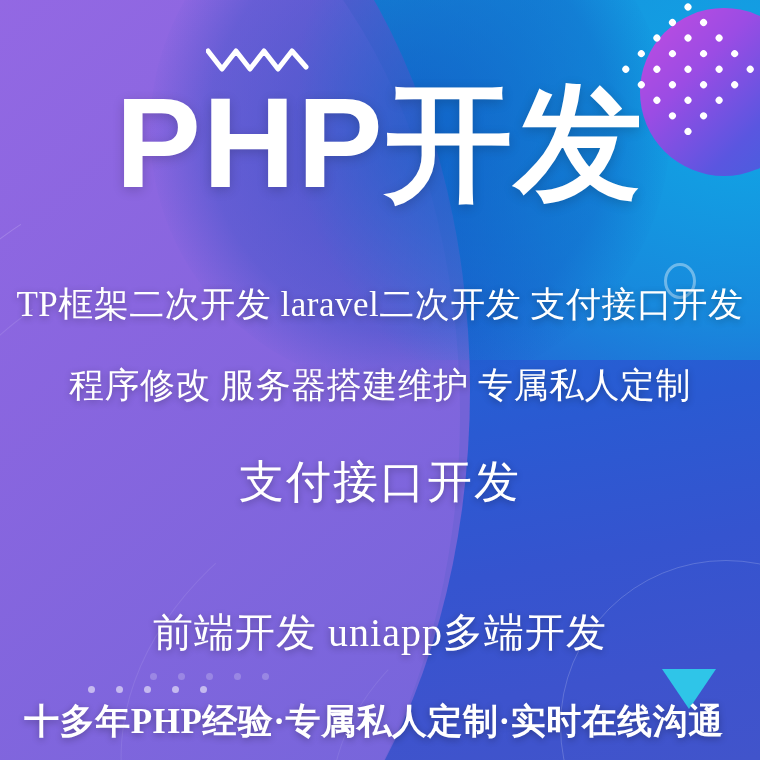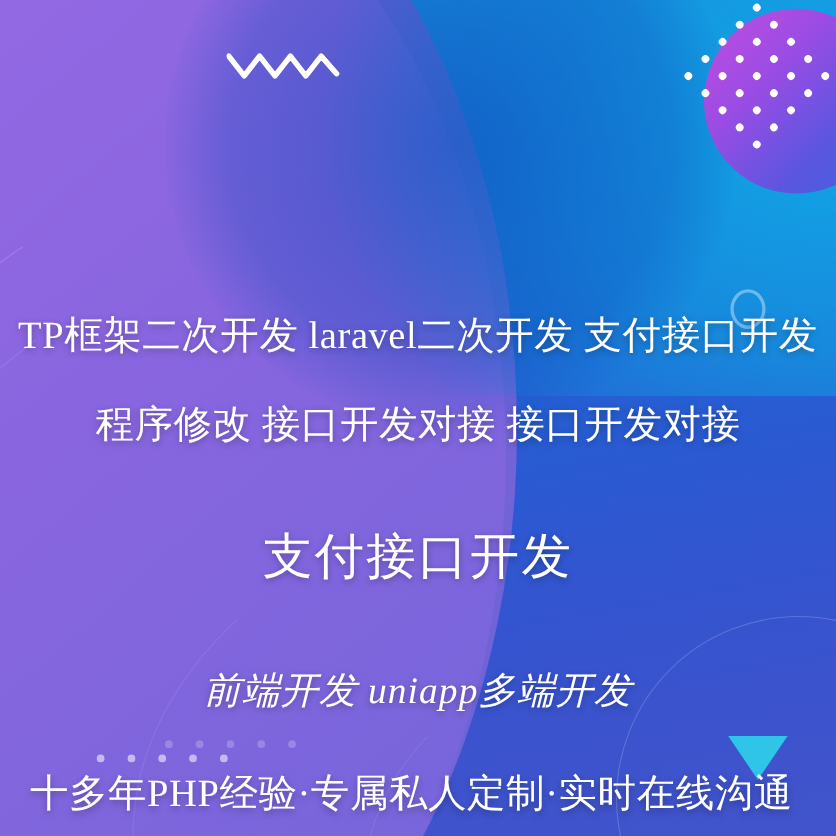--- a/index.html
+++ b/index.html
@@ -201,34 +201,35 @@
     position: absolute;
     left: 0; right: 0;
     text-align: center;
     color: #ffffff;
     white-space: nowrap;
     text-shadow: 0 2px 7px rgba(0,0,0,0.30);
   }
 
   .line-1 { top: 281px; font-size: 35px; letter-spacing: 0.5px; }
   .line-2 { top: 362px; font-size: 35px; letter-spacing: 0.5px; }
-  .line-3 { top: 452px; font-size: 45px; letter-spacing: 2px; margin-top: 24px; }
+  .line-3 { top: 452px; font-size: 45px; letter-spacing: 2px; }
   .line-4 { top: 526px; font-size: 41px; letter-spacing: 1px; }
-  .line-5 { top: 605px; font-size: 34px; letter-spacing: 1px; font-style: italic; }
+  .line-5 { top: 605px; font-size: 40px; letter-spacing: 1px; }
 
   .footer-line {
     position: absolute;
     left: 0; right: 12px;
     top: 698px;
     text-align: center;
     color: #ffffff;
     font-size: 35px;
     letter-spacing: 0.5px;
     white-space: nowrap;
     text-shadow: 0 2px 7px rgba(0,0,0,0.30);
+    font-weight: bold;
   }
 </style>
 </head>
 <body>
 
 <div class="banner">
 
   <div class="bg-purple-left"></div>
   <div class="bg-purple-left-2"></div>
   <div class="arc arc-c"></div>
@@ -290,24 +291,25 @@
       <i></i>
       <i></i>
     </div>
 
   <svg class="zigzag" width="110" height="30" viewBox="0 0 110 30">
     <polyline points="2,6 16,24 30,6 44,24 58,6 72,24 86,6 100,22" fill="none" stroke="#ffffff" stroke-width="5" stroke-linecap="round" stroke-linejoin="round"></polyline>
   </svg>
 
   <div class="content">
 
+    <div class="headline">PHP开发</div>
 
     <div class="line line-1">TP框架二次开发  laravel二次开发  支付接口开发</div>
 
-    <div class="line line-2">程序修改    接口开发对接    接口开发对接</div>
+    <div class="line line-2">程序修改    服务器搭建维护    专属私人定制</div>
 
     <div class="line line-3">支付接口开发</div>
 
 
     <div class="line line-5">前端开发  uniapp多端开发</div>
 
     <div class="footer-line">十多年PHP经验·专属私人定制·实时在线沟通</div>
 
   </div>
 </div>

